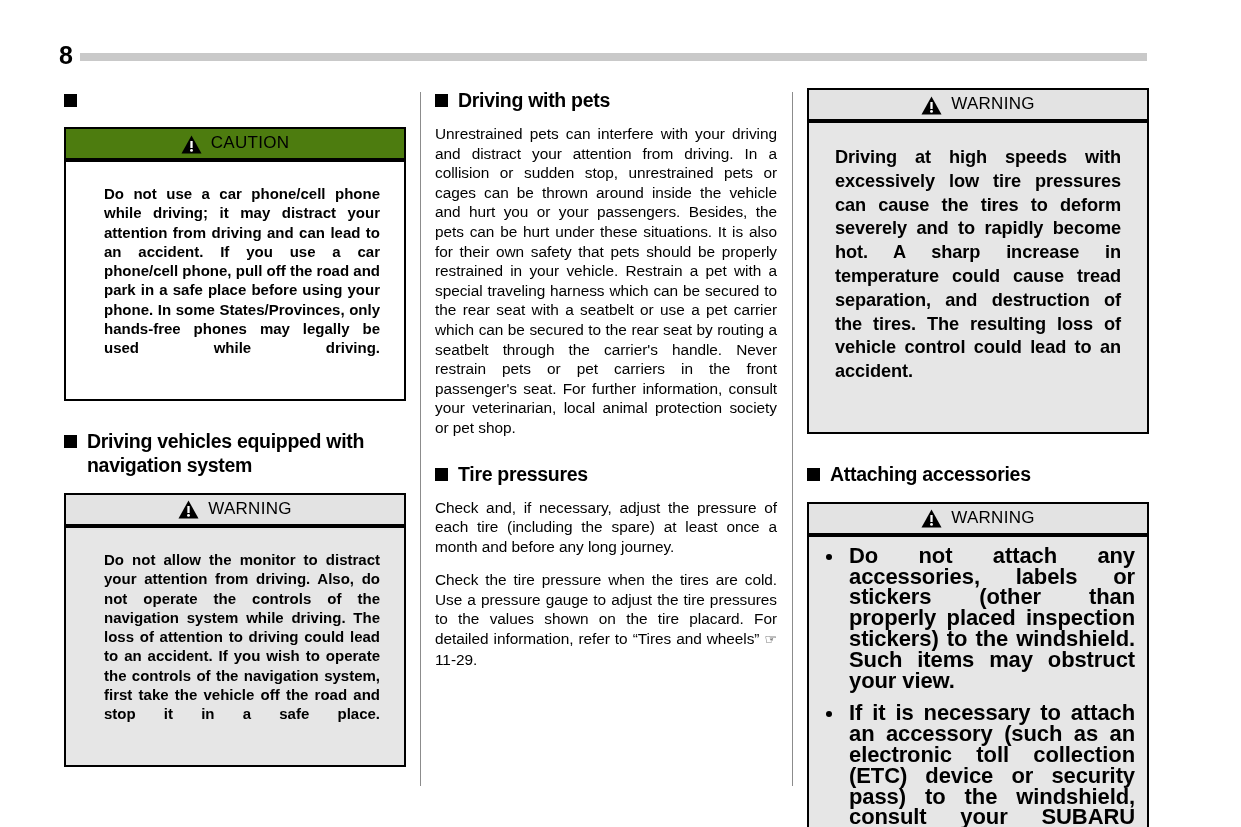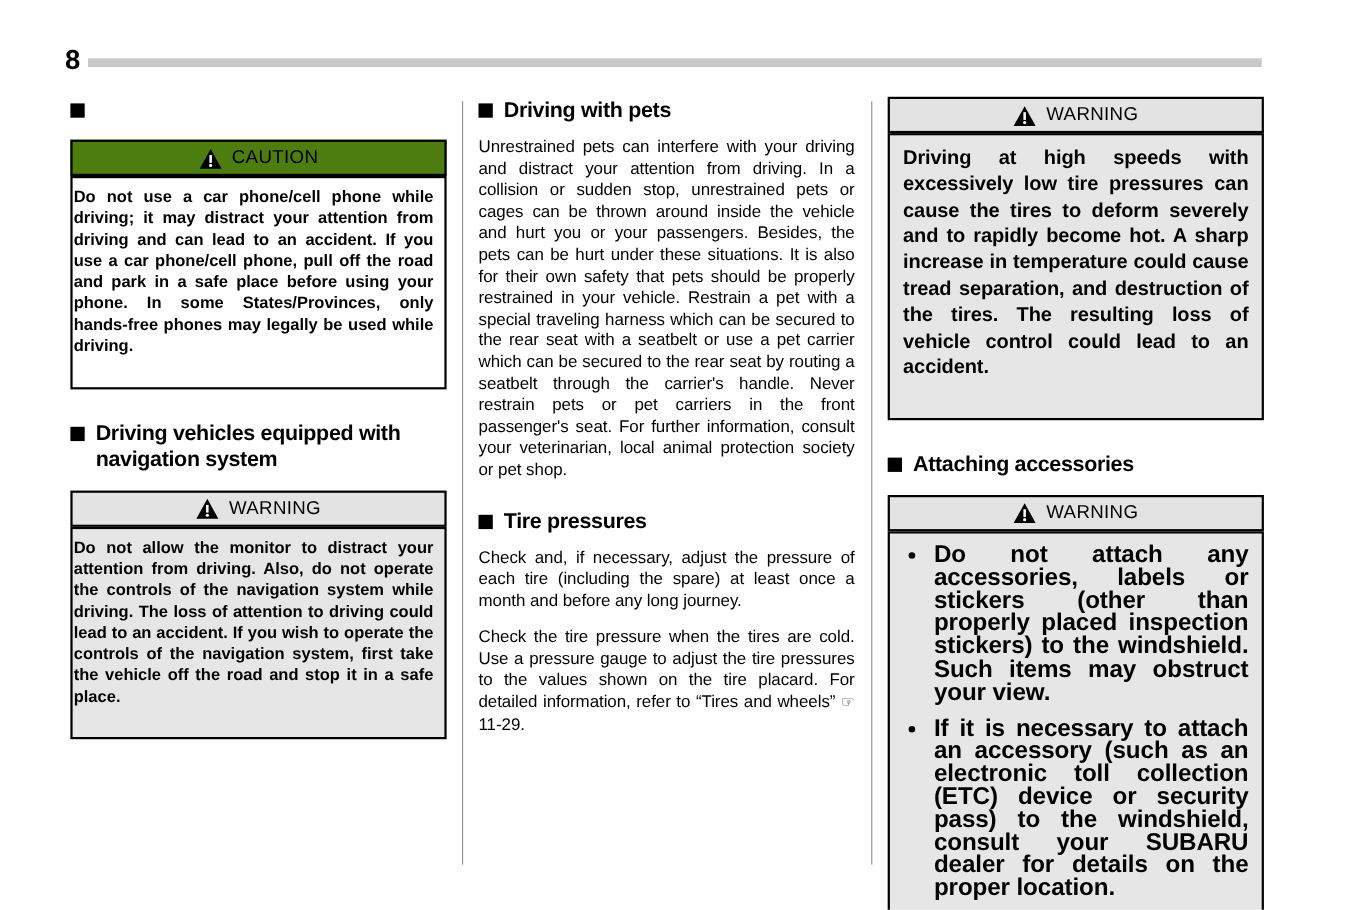--- a/index.html
+++ b/index.html
@@ -118,35 +118,35 @@
   .alert-body {
     border: 2px solid #000;
     box-sizing: border-box;
     font-weight: bold;
     text-align: justify;
   }
   .alert-body.white { background: #ffffff; }
   .alert-body.gray  { background: #e6e6e6; }
 
   .alert-body p {
-    margin: 0;
+    margin: 14px;
     text-align: justify;
     text-justify: inter-word;
   }
   .alert-body p:last-child::after {
     content: "";
     display: inline-block;
     width: 100%;
   }
 
   
   .body-sm {
     font-size: 15px;
     line-height: 19.3px;
-    padding: 8px 10px 8px 1px;
+    padding: 8px 10px 8px 24px;
   }
   
   .body-lg {
     font-size: 18.2px;
     line-height: 23.8px;
     padding: 9px 12px 10px 12px;
     letter-spacing: -0.1px;
   }
 
   

